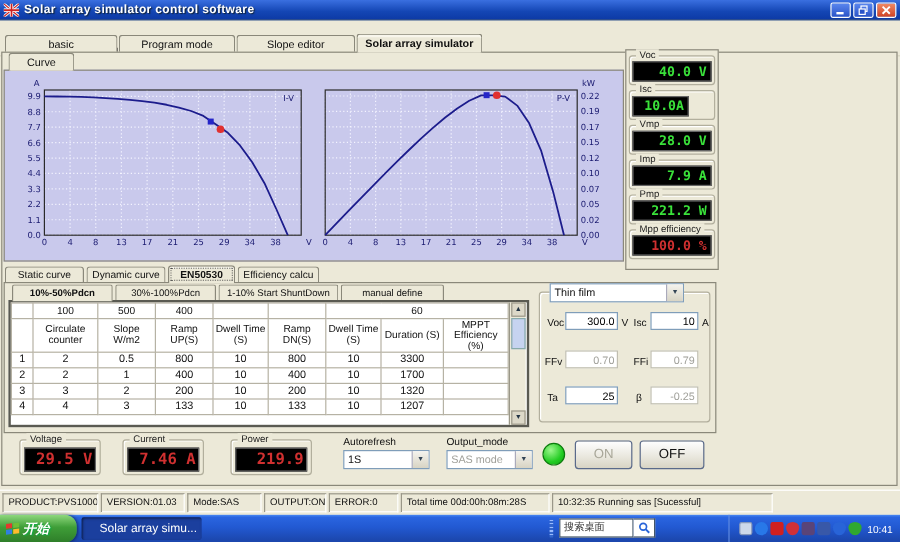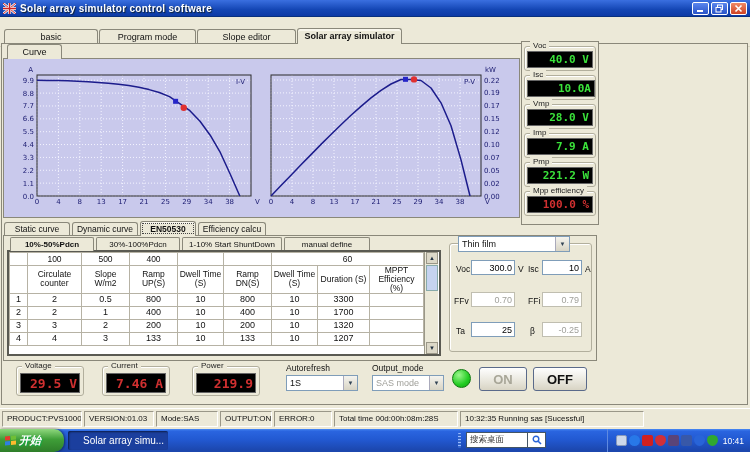--- a/index.html
+++ b/index.html
@@ -41,21 +41,21 @@
   .vsb{position:absolute;width:14px;background:#ece9d8;border-left:1px solid #9a9788}
   .vsb .arrow{position:absolute;left:1px;width:12px;height:12px;background:#dcd8c8;border:1px solid #9a9788;font-size:6px;text-align:center;line-height:11px;color:#234}
   .vsb .thumb{position:absolute;left:1px;width:12px;height:26px;background:#c6d3f0;border:1px solid #8aa}
   
   .field{position:absolute;height:15px;border:1px solid #7f9db9;background:#fff;font-size:9px;padding:0 2px;text-align:right;font-family:"Liberation Sans",sans-serif;width:44px}
   .field.disabled{color:#a0a09a;border-color:#c0beb0}
   .selectbox{position:absolute;height:16px;border:1px solid #7f9db9;background:#fff;font-size:9px;display:flex;align-items:center}
   .selectbox .val{flex:1;padding:0 3px;overflow:hidden;white-space:nowrap}
   .selectbox .arrowbtn{width:14px;height:100%;background:linear-gradient(#f4f3ee,#d8d4c4);border-left:1px solid #aab;display:flex;align-items:center;justify-content:center;font-size:6px;color:#345}
   .selectbox.disabled .val{color:#a0a09a}
-  .btn{position:absolute;border:1px solid #5a6a8a;border-radius:3px;background:linear-gradient(#fefefe,#e8e6dc 60%,#d8d4c4);font-weight:bold;font-size:13px;display:flex;align-items:center;justify-content:center}
+  .btn{position:absolute;border:1px solid #5a6a8a;border-radius:3px;background:linear-gradient(#fefefe,#e8e6dc 60%,#d8d4c4);font-weight:normal;font-size:11px;display:flex;align-items:center;justify-content:center}
   .btn.disabled{color:#a8a698}
   .lamp{position:absolute;width:19px;height:19px;border-radius:50%;background:radial-gradient(circle at 35% 30%,#9cf78c,#22cc22 60%,#14a014);border:1px solid #0c7a0c}
   
   .statusbar{left:0;top:408px;width:750px;height:21px;background:#ece9d8;display:flex;align-items:center;gap:2px;padding:0 2px;border-top:1px solid #fff}
   .spanel{height:16px;border:1px solid;border-color:#9a9788 #fff #fff #9a9788;font-size:8px;line-height:14px;padding:0 4px;white-space:nowrap;overflow:hidden}
   
   .taskbar{left:0;top:429px;width:750px;height:23px;background:linear-gradient(#4a8af4 0%,#2a65e0 9%,#2259d2 45%,#1c47ae 92%,#1c47ae)}
   .startbtn{position:absolute;left:0;top:0;height:23px;width:64px;border-radius:0 10px 10px 0;background:linear-gradient(#8fd87e,#3f9e38 45%,#2e7e29);display:flex;align-items:center;gap:3px;padding:0 8px 0 5px;box-shadow:1px 0 3px #0008}
   .startbtn .stext{color:#fff;font-weight:bold;font-style:italic;font-size:11px;text-shadow:1px 1px 1px #1a4}
   .flag{display:grid;grid-template-columns:5px 5px;grid-template-rows:4px 4px;gap:1px;transform:skewY(-6deg)}
@@ -220,21 +220,21 @@
     <text x="212" y="22" text-anchor="end" fill="#1a1a9a">P-V</text>
   </svg>
 
 <div class="page" style="left:521px;top:41px;width:78px;height:184px"></div>
 <div class="group" style="left:524px;top:46px;width:72px;height:25px">
   <span class="glabel">Voc</span>
   <div class="led" style="left:2px;top:4px;width:66px;height:17px;font-size:11px;line-height:16px;padding:0 3px">40.0 V</div>
 </div>
 <div class="group" style="left:524px;top:75px;width:72px;height:25px">
   <span class="glabel">Isc</span>
-  <div class="led" style="left:2px;top:4px;width:68px;height:17px;font-size:11px;line-height:16px;padding:0 3px">10.0A</div>
+  <div class="led" style="left:2px;top:4px;width:47px;height:17px;font-size:11px;line-height:16px;padding:0 3px">10.0A</div>
 </div>
 <div class="group" style="left:524px;top:104px;width:72px;height:25px">
   <span class="glabel">Vmp</span>
   <div class="led" style="left:2px;top:4px;width:66px;height:17px;font-size:11px;line-height:16px;padding:0 3px">28.0 V</div>
 </div>
 <div class="group" style="left:524px;top:133px;width:72px;height:25px">
   <span class="glabel">Imp</span>
   <div class="led" style="left:2px;top:4px;width:66px;height:17px;font-size:11px;line-height:16px;padding:0 3px">7.9 A</div>
 </div>
 <div class="group" style="left:524px;top:162px;width:72px;height:25px">

